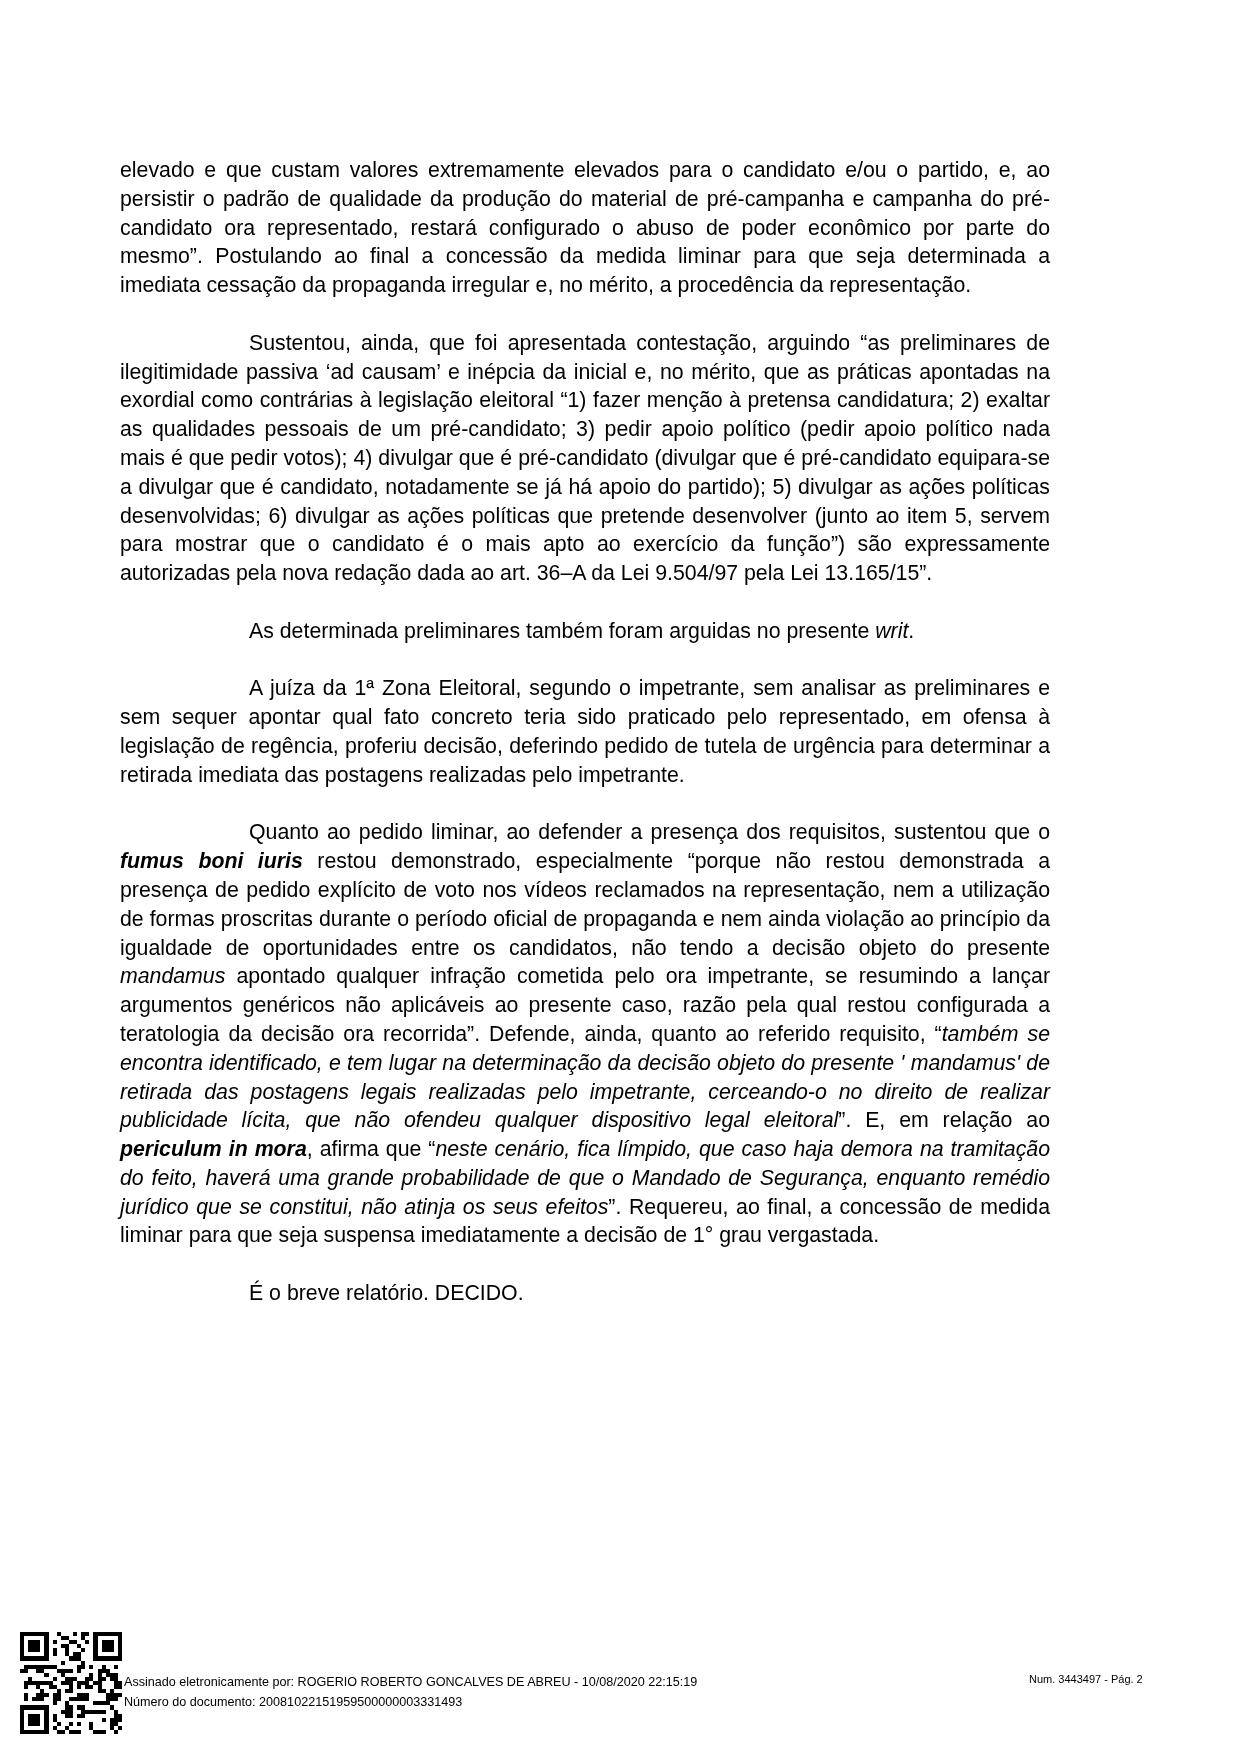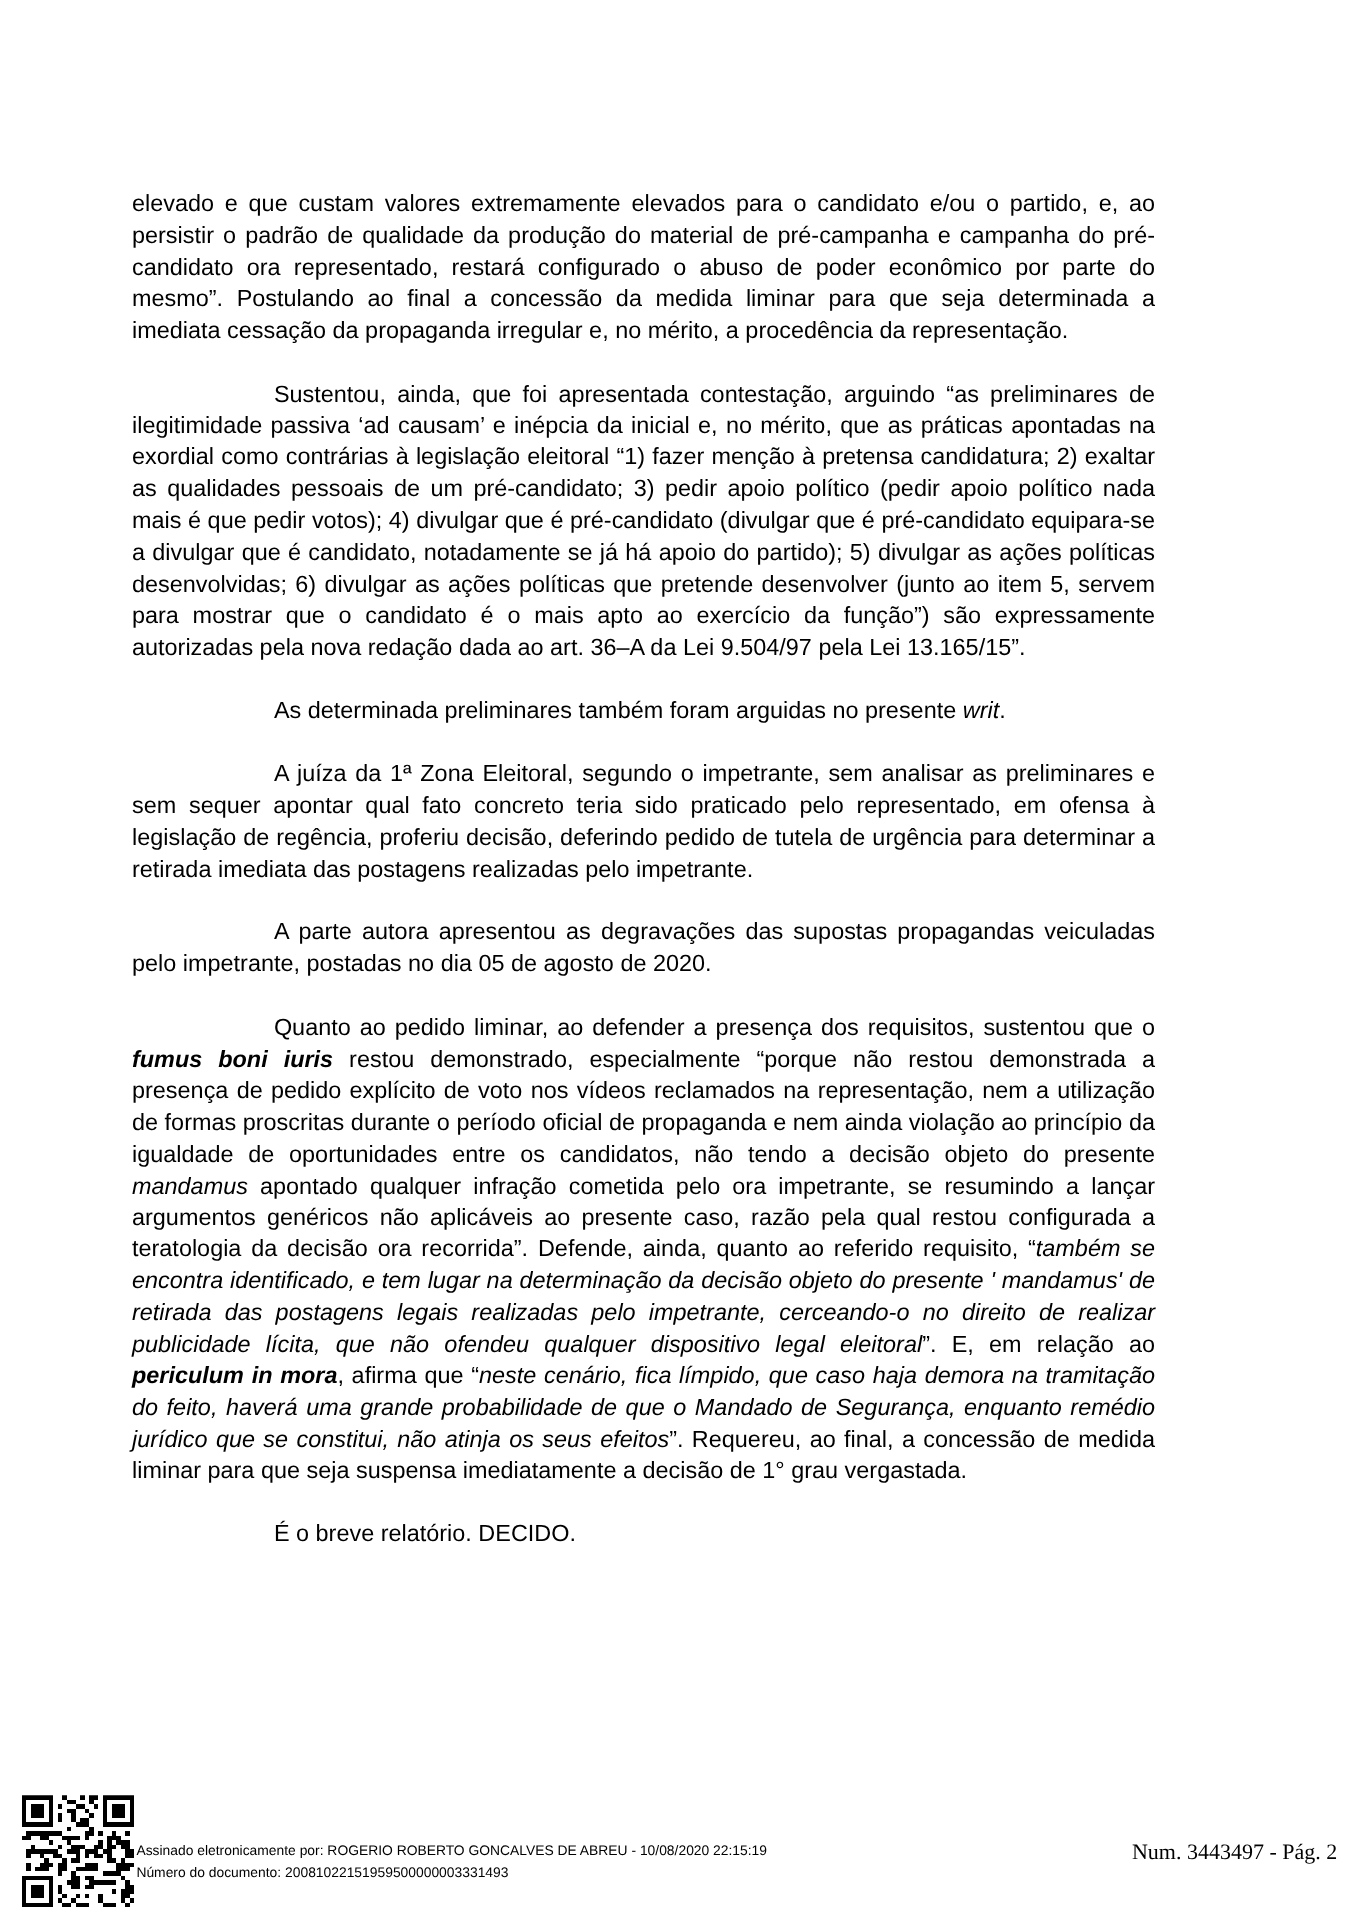--- a/index.html
+++ b/index.html
@@ -1,38 +1,37 @@
 <!DOCTYPE html>
 <html><head>
 <meta charset="utf-8">
 <style>
   html, body { margin: 0; padding: 0; background: #ffffff; }
   body { width: 1240px; height: 1755px; position: relative; overflow: hidden;
          font-family: "Liberation Sans", sans-serif; color: #000; }
-  .body-text { position: absolute; left: 120px; top: 171px; width: 930px;
+  .body-text { position: absolute; left: 120px; top: 156px; width: 930px;
                font-size: 21.3px; line-height: 28.8px; text-align: justify; }
   .para { margin: 0 0 28.8px 0; text-indent: 0; }
   .para.indent { text-indent: 129px; }
   .closing { font-weight: normal; text-indent: 129px; margin: 0; }
   i, em { }
   b { font-weight: bold; }
   .footer { position: absolute; left: 0; top: 1620px; width: 1240px; height: 135px; }
   .qr { position: absolute; left: 20px; top: 12px; width: 102px; height: 102px; }
   .footer-lines { position: absolute; left: 124px; top: 52px; font-size: 12.6px; line-height: 20px; color: #000; white-space: nowrap; }
-  .page-num { position: absolute; left: 1029px; top: 53px; font-size: 20px; white-space: nowrap; font-family: Liberation Serif, serif; }
+  .page-num { position: absolute; left: 1029px; top: 53px; font-size: 11px; white-space: nowrap; }
 </style>
 </head>
 <body>
 
 <div class="body-text" id="doc-body">
     <p class="para"><span>elevado e que custam valores extremamente elevados para o candidato e/ou o partido, e, ao persistir o padrão de qualidade da produção do material de pré-campanha e campanha do pré-candidato ora representado, restará configurado o abuso de poder econômico por parte do mesmo”. Postulando ao final a concessão da medida liminar para que seja determinada a imediata cessação da propaganda irregular e, no mérito, a procedência da representação.</span></p>
     <p class="para indent"><span>Sustentou, ainda, que foi apresentada contestação, arguindo “as preliminares de ilegitimidade passiva ‘ad causam’ e inépcia da inicial e, no mérito, que as práticas apontadas na exordial como contrárias à legislação eleitoral “1) fazer menção à pretensa candidatura; 2) exaltar as qualidades pessoais de um pré-candidato; 3) pedir apoio político (pedir apoio político nada mais é que pedir votos); 4) divulgar que é pré-candidato (divulgar que é pré-candidato equipara-se a divulgar que é candidato, notadamente se já há apoio do partido); 5) divulgar as ações políticas desenvolvidas; 6) divulgar as ações políticas que pretende desenvolver (junto ao item 5, servem para mostrar que o candidato é o mais apto ao exercício da função”) são expressamente autorizadas pela nova redação dada ao art. 36–A da Lei 9.504/97 pela Lei 13.165/15”.</span></p>
     <p class="para indent"><span>As determinada preliminares também foram arguidas no presente </span><i>writ</i><span>.</span></p>
     <p class="para indent"><span>A juíza da 1ª Zona Eleitoral, segundo o impetrante, sem analisar as preliminares e sem sequer apontar qual fato concreto teria sido praticado pelo representado, em ofensa à legislação de regência, proferiu decisão, deferindo pedido de tutela de urgência para determinar a retirada imediata das postagens realizadas pelo impetrante.</span></p>
-    <p class="para indent"><span>A parte autora apresentou as degravações das supostas propagandas veiculadas pelo impetrante, postadas no dia 05 de agosto de 2020.</span></p>
     <p class="para indent"><span>Quanto ao pedido liminar, ao defender a presença dos requisitos, sustentou que o </span><b style="font-style: italic;">fumus boni iuris</b><span> restou demonstrado, especialmente “porque não restou demonstrada a presença de pedido explícito de voto nos vídeos reclamados na representação, nem a utilização de formas proscritas durante o período oficial de propaganda e nem ainda violação ao princípio da igualdade de oportunidades entre os candidatos, não tendo a decisão objeto do presente </span><i>mandamus</i><span> apontado qualquer infração cometida pelo ora impetrante, se resumindo a lançar argumentos genéricos não aplicáveis ao presente caso, razão pela qual restou configurada a teratologia da decisão ora recorrida”. Defende, ainda, quanto ao referido requisito, “</span><i>também se encontra identificado, e tem lugar na determinação da decisão objeto do presente ' mandamus' de retirada das postagens legais realizadas pelo impetrante, cerceando-o no direito de realizar publicidade lícita, que não ofendeu qualquer dispositivo legal eleitoral</i><span>”. E, em relação ao </span><b style="font-style: italic;">periculum in mora</b><span>, afirma que “</span><i>neste cenário, fica límpido, que caso haja demora na tramitação do feito, haverá uma grande probabilidade de que o Mandado de Segurança, enquanto remédio jurídico que se constitui, não atinja os seus efeitos</i><span>”. Requereu, ao final, a concessão de medida liminar para que seja suspensa imediatamente a decisão de 1° grau vergastada.</span></p>
     <p class="closing">É o breve relatório. DECIDO.</p>
   </div>
 
 <div class="footer">
   <svg class="qr" viewBox="0 0 25 25" shape-rendering="crispEdges" id="qr">
       <rect x="0" y="0" width="25" height="25" fill="#fff"></rect>
       <rect x="9" y="0" width="1" height="1" fill="#000"></rect>
       <rect x="13" y="0" width="1" height="1" fill="#000"></rect>
       <rect x="15" y="0" width="1" height="1" fill="#000"></rect>

